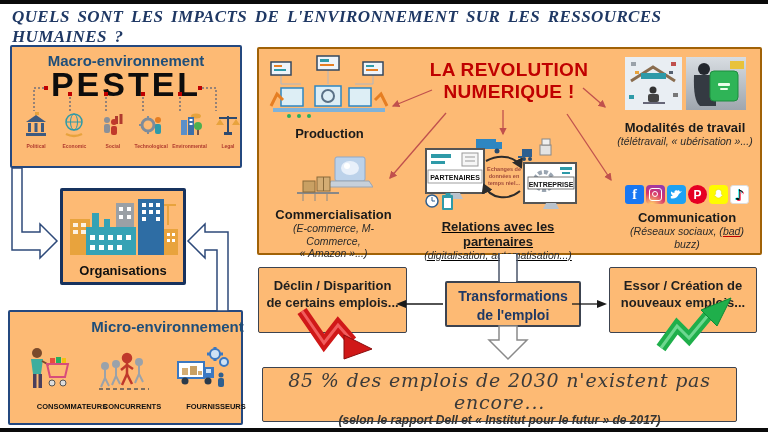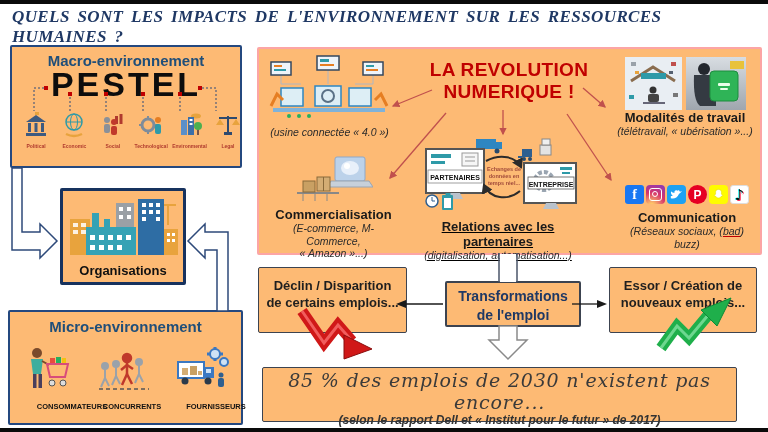--- a/index.html
+++ b/index.html
@@ -4,21 +4,21 @@
 <style>
   html,body{margin:0;padding:0;}
   body{width:768px;height:432px;position:relative;background:#fff;overflow:hidden;
        font-family:"Liberation Sans",sans-serif;}
   .abs{position:absolute;}
   .bar{left:0;width:768px;height:4px;background:#0a0a0a;}
   .slide-title{left:12px;top:7px;width:744px;font-family:"Liberation Serif",serif;
        font-style:italic;font-weight:bold;font-size:17px;letter-spacing:.4px;word-spacing:3px;
        color:#1F3864;}
   .box{background:#fdba74;border:2px solid #24487F;border-radius:2px;box-sizing:border-box;}
-  .panel{border:2px solid #fca5a5;}
+  .panel{border:2px solid #a16207;}
   .gbox{border:1.5px solid #3c4350;}
   .center{text-align:center;}
   .env-title{font-size:15px;font-weight:bold;color:#1F4E79;}
   .pestel{font-size:34px;font-weight:800;letter-spacing:3px;color:#0d0d0d;line-height:34px;}
   .factor-row{display:flex;justify-content:space-between;padding:0 6px;}
   .factor{width:36px;text-align:center;}
   .factor .lbl{font-size:5px;font-weight:bold;color:#B03A2E;margin-top:1px;white-space:nowrap;}
   .org-label{font-size:13px;font-weight:bold;color:#111;}
   .actor-row{display:flex;justify-content:space-around;align-items:flex-end;}
   .actor-lbl{font-size:7.5px;font-weight:bold;color:#111;white-space:nowrap;}
@@ -164,21 +164,21 @@
       <rect x="58" y="38" width="5" height="5" fill="#fff"></rect>
     <rect x="22" y="48" width="5" height="5" fill="#fff"></rect>
       <rect x="31" y="48" width="5" height="5" fill="#fff"></rect>
       <rect x="40" y="48" width="5" height="5" fill="#fff"></rect>
       <rect x="49" y="48" width="5" height="5" fill="#fff"></rect>
   </svg>
   <div class="abs org-label center" style="left:0;top:72px;width:100%;">Organisations</div>
 </div>
 
 <div class="abs box" style="left:8px;top:310px;width:235px;height:115px;">
-  <div class="abs env-title center" style="left:0;top:6px;width:100%;">Micro-environnement</div>
+  <div class="abs env-title center" style="left:0;top:6px;width:100%;padding-left:42px;">Micro-environnement</div>
   <div class="abs actor-row" style="left:0;top:28px;width:100%;height:58px;">
     <svg width="54" height="54" viewBox="0 0 54 54">
       <circle cx="16" cy="9" r="5" fill="#7a4a2b"></circle>
       <path d="M10,15 L22,15 L20,30 L12,30 Z" fill="#3fae9e"></path>
       <rect x="12" y="30" width="3.5" height="14" fill="#4a3f5c"></rect>
         <rect x="17.5" y="30" width="3.5" height="14" fill="#4a3f5c"></rect>
       <line x1="21" y1="17" x2="28" y2="21" stroke="#7a4a2b" stroke-width="2"></line>
       <rect x="29" y="14" width="5" height="6" fill="#e74c3c"></rect>
         <rect x="35" y="13" width="5" height="7" fill="#27ae60"></rect>
         <rect x="41" y="14" width="4" height="6" fill="#f1c40f"></rect>
@@ -262,21 +262,21 @@
           <rect x="82" y="34" width="22" height="18"></rect>
       </g>
       <circle cx="61" cy="42" r="6" fill="none" stroke="#5a7186" stroke-width="2"></circle>
       <path d="M4,52 L10,40 L16,46" stroke="#e67e22" stroke-width="3" fill="none"></path>
       <path d="M120,52 L114,40 L108,46" stroke="#e67e22" stroke-width="3" fill="none"></path>
       <rect x="6" y="54" width="112" height="4" fill="#7fb2d9"></rect>
       <circle cx="22" cy="62" r="2" fill="#27ae60"></circle>
         <circle cx="32" cy="62" r="2" fill="#27ae60"></circle>
         <circle cx="42" cy="62" r="2" fill="#27ae60"></circle>
     </svg>
-    <div class="blk-sub">(usine connectée « 4.0 »)</div>
+    <div class="blk-title">Production</div>
   </div>
 
   <div class="abs center" style="left:352px;top:8px;width:148px;">
     <div style="display:flex;gap:4px;justify-content:center;">
       <svg width="57" height="53" viewBox="0 0 57 53">
         <rect x="0" y="0" width="57" height="53" fill="#e9eef3"></rect>
         <rect x="6" y="5" width="5" height="4" fill="#9aa2aa"></rect>
           <rect x="46" y="5" width="5" height="4" fill="#c0504d"></rect>
         <rect x="10" y="14" width="4" height="3" fill="#e8a33d"></rect>
           <rect x="44" y="14" width="4" height="3" fill="#556070"></rect>
@@ -297,21 +297,21 @@
           </defs>
         <rect x="0" y="0" width="60" height="53" fill="url(#gph)"></rect>
         <rect x="44" y="4" width="14" height="8" fill="#e8c23a"></rect>
         <circle cx="18" cy="12" r="6" fill="#23272e"></circle>
         <path d="M8,18 Q7,44 14,49 L30,49 L30,18 Z" fill="#343a42"></path>
         <rect x="24" y="14" width="28" height="30" rx="4" fill="#2FB457" stroke="#1d8c3f"></rect>
         <rect x="32" y="26" width="12" height="3" rx="1" fill="#e9ffe9"></rect>
           <rect x="34" y="31" width="8" height="2" rx="1" fill="#e9ffe9"></rect>
       </svg>
     </div>
-    <div class="blk-title" style="margin-top:0;">Modalités de travail</div>
+    <div class="blk-title" style="margin-top:10px;">Modalités de travail</div>
     <div class="blk-sub">(télétravail, « ubérisation »...)</div>
   </div>
 
   <div class="abs center" style="left:12px;top:106px;width:125px;">
     <svg width="78" height="48" viewBox="0 0 78 48">
       <rect x="40" y="2" width="30" height="24" rx="2" fill="#bcd2ea" stroke="#8fa8c8"></rect>
       <ellipse cx="55" cy="13" rx="9" ry="7" fill="#e8f0fa"></ellipse>
         <circle cx="52" cy="11" r="3" fill="#fff"></circle>
       <path d="M36,26 L74,26 L78,32 L32,32 Z" fill="#c7d0da" stroke="#9aa5b1"></path>
       <line x1="2" y1="38" x2="44" y2="38" stroke="#888" stroke-width="2"></line>

